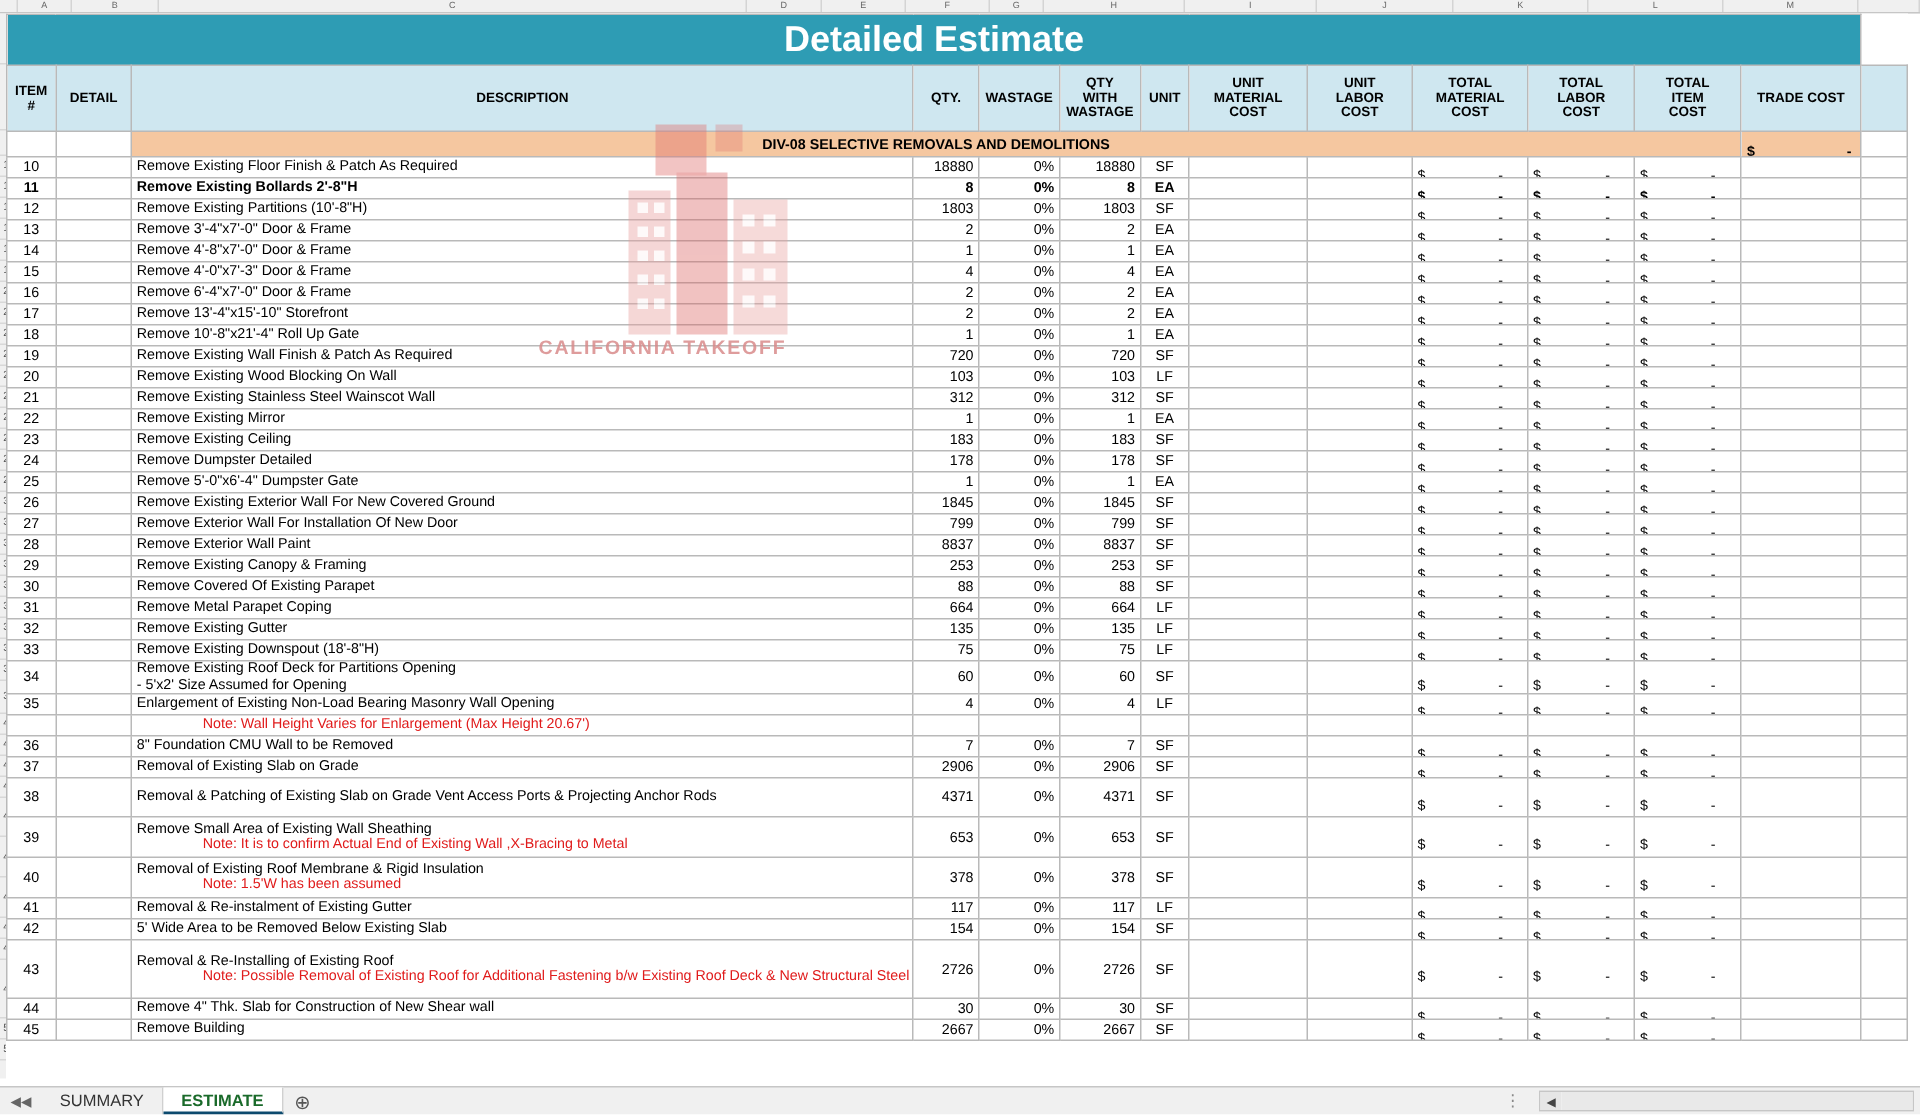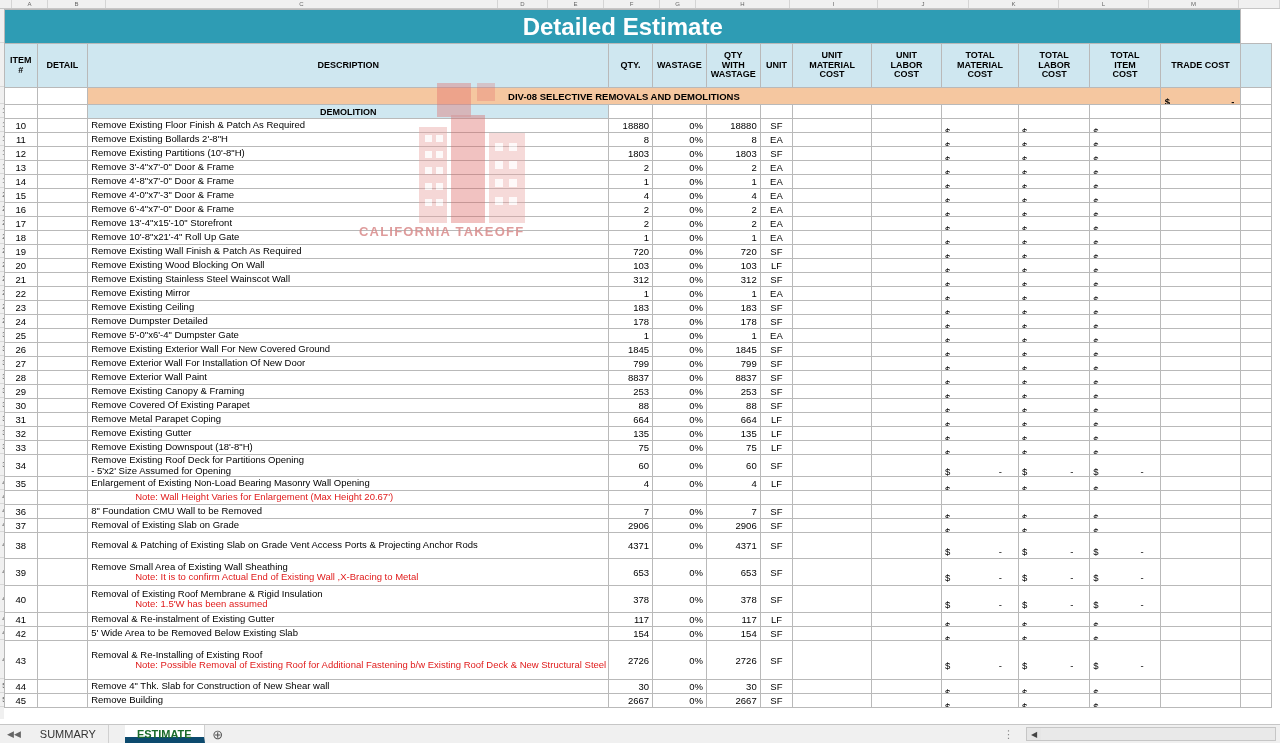--- a/index.html
+++ b/index.html
@@ -136,21 +136,21 @@
   .tabbar {
     position:absolute; left:0; bottom:0; width:1280px; height:19px;
     background:#f0f0f0; border-top:1px solid #c6c6c6;
     display:flex; align-items:stretch;
     font-size:11px;
   }
   .tab {
     padding:0 12px; line-height:19px; color:#333;
     border-right:1px solid #d0d0d0;
   }
-  .tab.active { font-weight:bold; background:#ffffff; color:#1a6a2a; border-bottom:6px solid #0c4a6e;margin-left:16px; }
+  .tab.active { font-weight:bold; background:#ffffff; color:#1a6a2a; border-bottom:2px solid #0c4a6e; }
   .tab-add { width:26px; text-align:center; line-height:19px; color:#555; font-size:13px; }
   .tab-spacer { flex:1; }
   .hscroll {
     width:250px; border:1px solid #c6c6c6; background:#fff; margin:2px 4px;
     display:flex; align-items:center;
   }
   .hscroll .arrow { width:14px; text-align:center; font-size:8px; color:#444; background:#e6e6e6; height:100%; line-height:13px;}
   .hscroll .bar { flex:1; height:100%; background:#e9e9e9; }
   .sheet-nav { display:flex; align-items:center; padding:0 4px; color:#666; font-size:9px;}
   .sheet-nav span { padding:0 3px; }
@@ -270,36 +270,20 @@
           <tr class="div-row">
             <td class="div-blank">&nbsp;</td>
             <td class="div-blank">&nbsp;</td>
             <td colspan="10">DIV-08  SELECTIVE REMOVALS AND DEMOLITIONS</td>
             <td class="div-trade" style="position: relative;">
               <span style="position:absolute;left:4px">$</span>
               <span style="position:absolute;right:6px">-</span>
             </td>
             <td class="div-blank">&nbsp;</td>
           </tr>
-          <tr class="sec-row">
-            <td class="sec-blank">&nbsp;</td>
-            <td class="sec-blank">&nbsp;</td>
-            <td>DEMOLITION</td>
-            <td class="sec-blank">&nbsp;</td>
-            <td class="sec-blank">&nbsp;</td>
-            <td class="sec-blank">&nbsp;</td>
-            <td class="sec-blank">&nbsp;</td>
-            <td class="sec-blank">&nbsp;</td>
-            <td class="sec-blank">&nbsp;</td>
-            <td class="sec-blank">&nbsp;</td>
-            <td class="sec-blank">&nbsp;</td>
-            <td class="sec-blank">&nbsp;</td>
-            <td class="sec-blank">&nbsp;</td>
-            <td class="sec-blank">&nbsp;</td>
-          </tr>
           <tr class="data" style="height: 14px;">
             <td class="c-item">10</td>
             <td class="c-detail">&nbsp;</td>
             <td class="c-desc"><span>Remove Existing Floor Finish &amp; Patch As Required</span></td>
             <td class="c-qty">18880</td>
             <td class="c-wast">0%</td>
             <td class="c-qtyw">18880</td>
             <td class="c-unit">SF</td>
             <td>&nbsp;</td>
             <td>&nbsp;</td>
@@ -311,21 +295,21 @@
               <span class="dollar">$</span>
               <span class="dash">-</span>
             </td>
             <td class="c-money">
               <span class="dollar">$</span>
               <span class="dash">-</span>
             </td>
             <td>&nbsp;</td>
             <td>&nbsp;</td>
           </tr>
-          <tr class="data" style="height: 14px;">
+          <tr class="data" style="height: 14px; font-weight: bold;">
             <td class="c-item">11</td>
             <td class="c-detail">&nbsp;</td>
             <td class="c-desc"><span>Remove Existing Bollards 2'-8"H</span></td>
             <td class="c-qty">8</td>
             <td class="c-wast">0%</td>
             <td class="c-qtyw">8</td>
             <td class="c-unit">EA</td>
             <td>&nbsp;</td>
             <td>&nbsp;</td>
             <td class="c-money">

